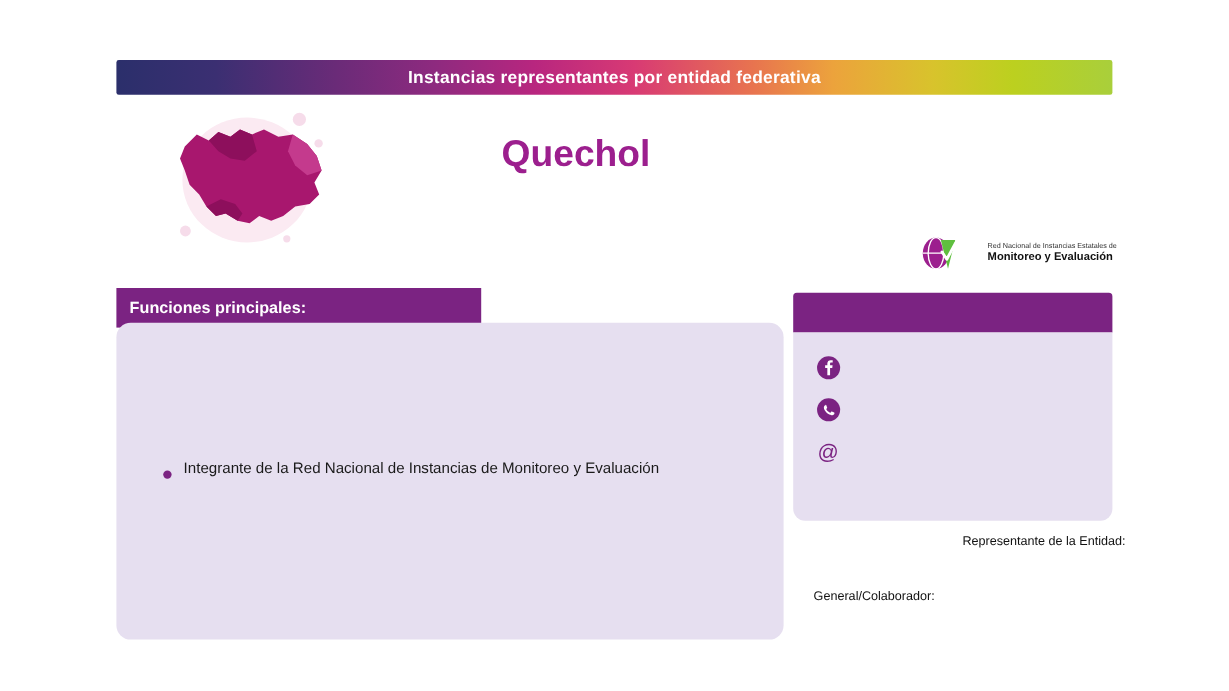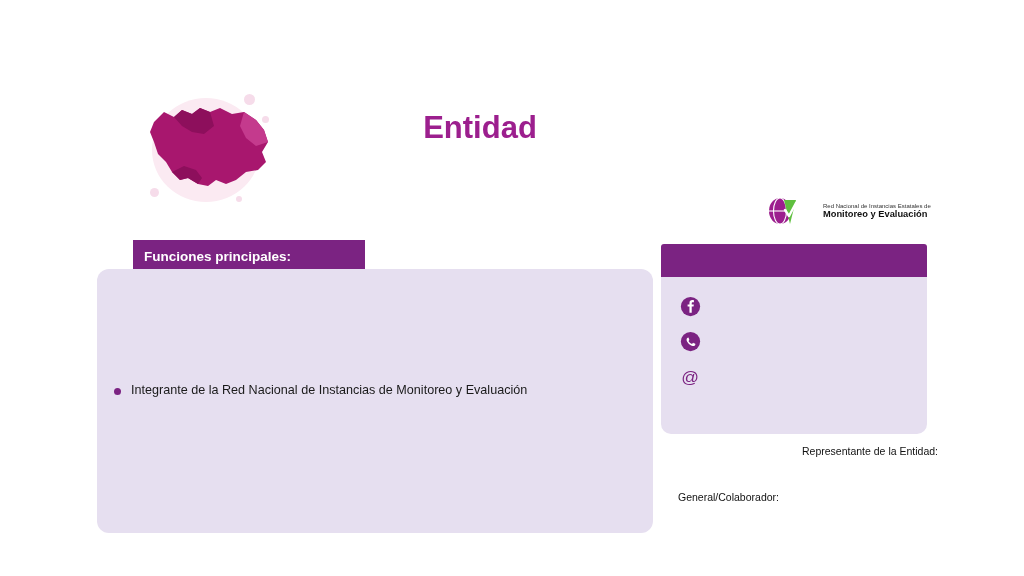--- a/index.html
+++ b/index.html
@@ -139,26 +139,25 @@
     font-weight: bold;
     display: block;
     white-space: nowrap;
   }
 
   
   .func-tab {
     position: absolute;
     left: 97px;
     top: 240px;
-    width: 232px;
+    width: 304px;
     height: 33px;
     background: #7b2382;
     display: flex;
     align-items: center;
-    margin-left: 36px;
   }
   .func-tab .label {
     color: #ffffff;
     font-size: 13.5px;
     font-weight: bold;
     padding-left: 11px;
   }
   .func-panel {
     position: absolute;
     left: 97px;
@@ -172,25 +171,26 @@
     position: absolute;
     left: 0;
     top: 113px;
     width: 100%;
     padding: 0;
     margin: 0;
     list-style: none;
   }
   .func-item {
     display: flex;
-    align-items: flex-start;
+    align-items: flex-end;
     gap: 10px;
     padding-left: 17px;
     padding-right: 20px;
     margin-bottom: 8px;
+    margin-left: 22px;
   }
   .func-bullet {
     width: 7px;
     height: 7px;
     border-radius: 50%;
     background: #7b2382;
     margin-top: 6px;
     flex: 0 0 auto;
   }
   .func-text {
@@ -277,38 +277,41 @@
     font-size: 10.8px;
     color: #8e3d9c;
     line-height: 1.45;
   }
 </style>
 </head>
 <body>
 
 <div class="slide">
 
+  <div class="header-banner">
+    <span class="title">Instancias representantes por entidad federativa</span>
+  </div>
 
   <div class="map-wrap">
     <div class="map-blob"></div>
     <div class="dot d1"></div>
     <div class="dot d2"></div>
     <div class="dot d3"></div>
     <div class="dot d4"></div>
     <svg class="map-svg" width="150" height="118" viewBox="0 0 150 118">
       <path d="M14 30 L24 20 L34 25 L42 18 L52 22 L60 16 L70 20 L80 16 L92 22 L104 20 L116 28
                L124 38 L128 50 L122 60 L126 70 L118 78 L106 80 L96 88 L86 92 L76 88 L68 94
                L58 92 L48 86 L40 88 L32 80 L26 70 L18 62 L14 50 L10 40 Z" fill="#a8176e"></path>
       <path d="M34 25 L42 18 L52 22 L60 16 L70 20 L74 34 L64 42 L52 40 L42 34 Z" fill="#8d0f5c"></path>
       <path d="M104 20 L116 28 L124 38 L128 50 L116 54 L106 46 L100 34 Z" fill="#c43a8d"></path>
       <path d="M58 92 L48 86 L40 88 L32 80 L44 74 L56 78 L62 86 Z" fill="#8d0f5c"></path>
     </svg>
   </div>
 
-  <div class="state-name">Entidad</div>
+  <div class="state-name">Quechol</div>
 
   <div class="logo">
     <div class="logo-mark">
       <svg width="34" height="34" viewBox="0 0 34 34">
         <ellipse cx="14" cy="17" rx="11" ry="13" fill="#9c1f8e"></ellipse>
         <ellipse cx="14" cy="17" rx="6.5" ry="13" fill="none" stroke="#ffffff" stroke-width="1.1"></ellipse>
         <path d="M3 17 H25" stroke="#ffffff" stroke-width="1.1" fill="none"></path>
         <path d="M18 6 L30 6 L24 30 Z" fill="#5fbf3f"></path>
         <path d="M19 16 L23 22 L30 9" stroke="#ffffff" stroke-width="2.4" fill="none" stroke-linecap="round" stroke-linejoin="round"></path>
       </svg>

